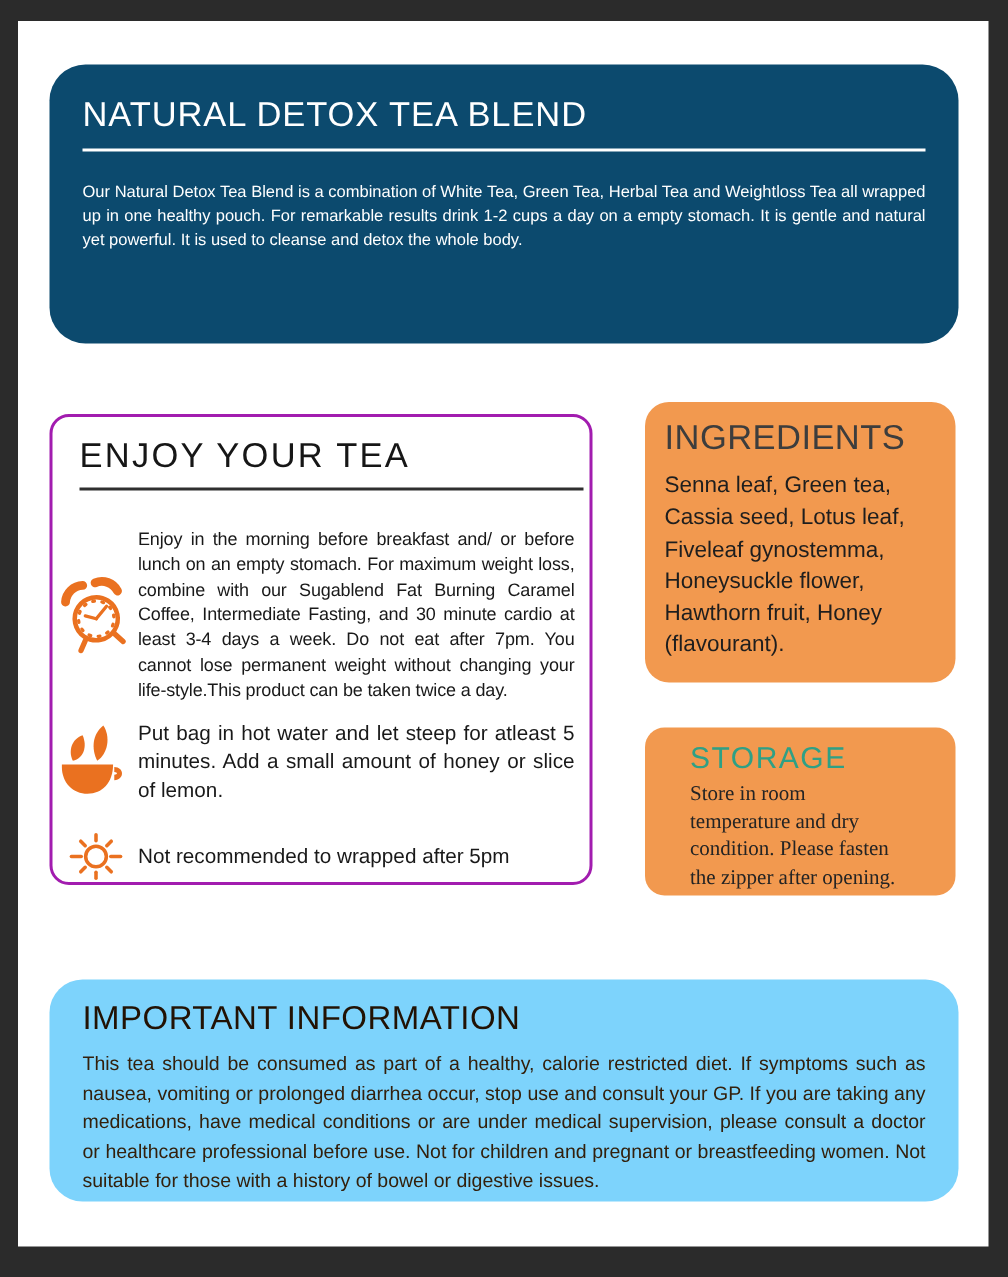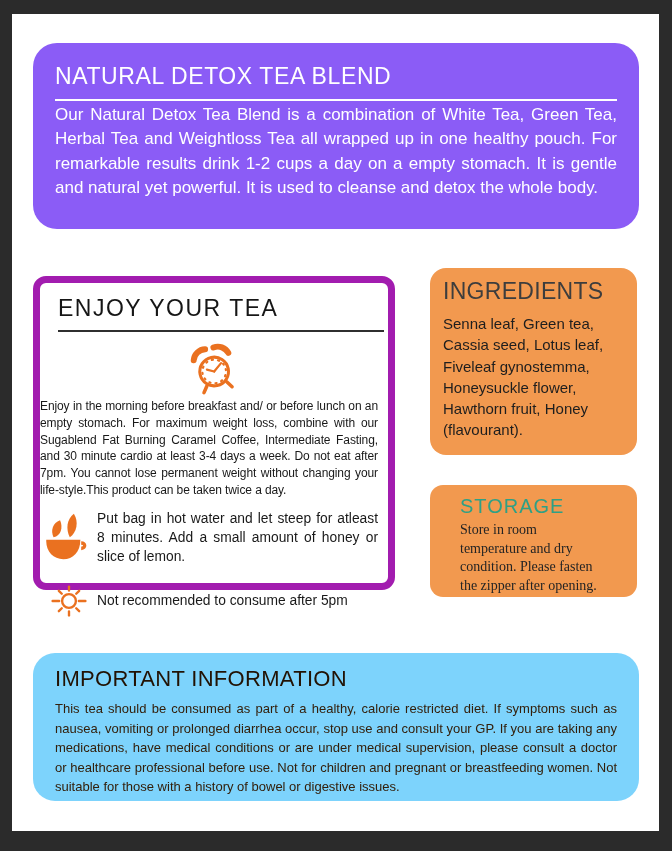--- a/index.html
+++ b/index.html
@@ -2,35 +2,35 @@
 <html><head>
 <meta charset="utf-8">
 <style>
   html,body{margin:0;padding:0;background:#2b2b2b;}
   .stage{position:relative;width:672px;height:851px;background:#2b2b2b;
          font-family:"Liberation Sans",sans-serif;overflow:hidden;}
   .paper{position:absolute;left:12px;top:14px;width:647px;height:817px;background:#ffffff;}
 
   
   .banner{position:absolute;left:21px;top:29px;width:606px;height:186px;
-          background:#8b5cf6;border-radius:24px;color:#ffffff;
+          background:#0c4a6e;border-radius:24px;color:#ffffff;
           padding:18px 22px;box-sizing:border-box;}
   .banner h1{margin:2px 0 0;font-size:23px;font-weight:400;letter-spacing:.6px;}
   .banner .rule{height:2px;background:#ffffff;margin-top:9px;}
-  .banner p{margin:2px 0 0;font-size:17px;line-height:1.44;text-align:justify;}
+  .banner p{margin:20px 0 0;font-size:11px;line-height:1.44;text-align:justify;}
 
   
   .enjoy{position:absolute;left:21px;top:262px;width:362px;height:314px;background:#ffffff;
-         border:7px solid #a21caf;border-radius:13px;box-sizing:border-box;}
+         border:2px solid #a21caf;border-radius:13px;box-sizing:border-box;}
   .enjoy h2{margin:12px 18px 0;font-size:23px;font-weight:400;color:#161616;letter-spacing:1.5px;}
   .enjoy .rule{height:2px;background:#2f2f2f;margin:8px 4px 0 18px;}
   .row{display:flex;align-items:center;}
   .icon-col{flex:0 0 57px;display:flex;justify-content:center;align-items:center;}
   .row p{margin:0;padding-right:10px;text-align:justify;color:#191919;}
-  .row-clock{margin-top:8px;flex-direction:column;}
+  .row-clock{margin-top:24px;}
   .row-clock p{font-size:12px;line-height:1.4;letter-spacing:-.1px;}
   .row-cup{margin-top:10px;}
   .row-cup p{font-size:13.8px;line-height:1.4;}
   .row-sun{margin-top:13px;}
   .row-sun p{font-size:13.8px;text-align:left;}
 
   
   .panel{position:absolute;left:418px;width:207px;background:#f2994f;box-sizing:border-box;}
   .ingredients{top:254px;height:187px;border-radius:16px;padding:10px 13px;}
   .ingredients h2{margin:0;font-size:23px;font-weight:400;color:#3d3d3d;letter-spacing:.3px;}
@@ -86,40 +86,40 @@
         <div class="icon-col">
           <svg width="52" height="56" viewBox="0 0 64 64">
             <g fill="#ea7120">
               <path d="M21 10 C12 13 9 23 13 31 C22 29 25 19 21 10 Z"></path>
               <path d="M38 2 C29 9 28 21 33 31 C42 25 44 11 38 2 Z"></path>
               <path d="M4 34 L46 34 C46 49 37 58 25 58 C13 58 4 49 4 36 Z"></path>
               <path d="M47 36 C55 36 56 46 47 47 L47 42.5 C50 42 50 40.5 47 40.2 Z"></path>
             </g>
           </svg>
         </div>
-        <p>Put bag in hot water and let steep for atleast 8 minutes. Add a small amount of honey or slice of lemon.</p>
+        <p>Put bag in hot water and let steep for atleast 5 minutes. Add a small amount of honey or slice of lemon.</p>
       </div>
 
       <div class="row row-sun">
         <div class="icon-col">
           <svg width="42" height="42" viewBox="0 0 64 64">
             <g stroke="#ea7120" fill="none" stroke-width="3.6" stroke-linecap="round">
               <circle cx="32" cy="32" r="10.5"></circle>
               <path d="M32 10 L32 16"></path>
               <path d="M32 48 L32 54"></path>
               <path d="M7 32 L17 32"></path>
               <path d="M47 32 L57 32"></path>
               <path d="M16.5 16.5 L21 21"></path>
               <path d="M47.5 16.5 L43 21"></path>
               <path d="M16.5 47.5 L21 43"></path>
               <path d="M47.5 47.5 L43 43"></path>
             </g>
           </svg>
         </div>
-        <p>Not recommended to consume after 5pm</p>
+        <p>Not recommended to wrapped after 5pm</p>
       </div>
     </section>
 
     <aside class="panel ingredients">
       <h2>INGREDIENTS</h2>
       <p>Senna leaf, Green tea, Cassia seed, Lotus leaf, Fiveleaf gynostemma, Honeysuckle flower, Hawthorn fruit, Honey (flavourant).</p>
     </aside>
 
     <aside class="panel storage">
       <h2>STORAGE</h2>

